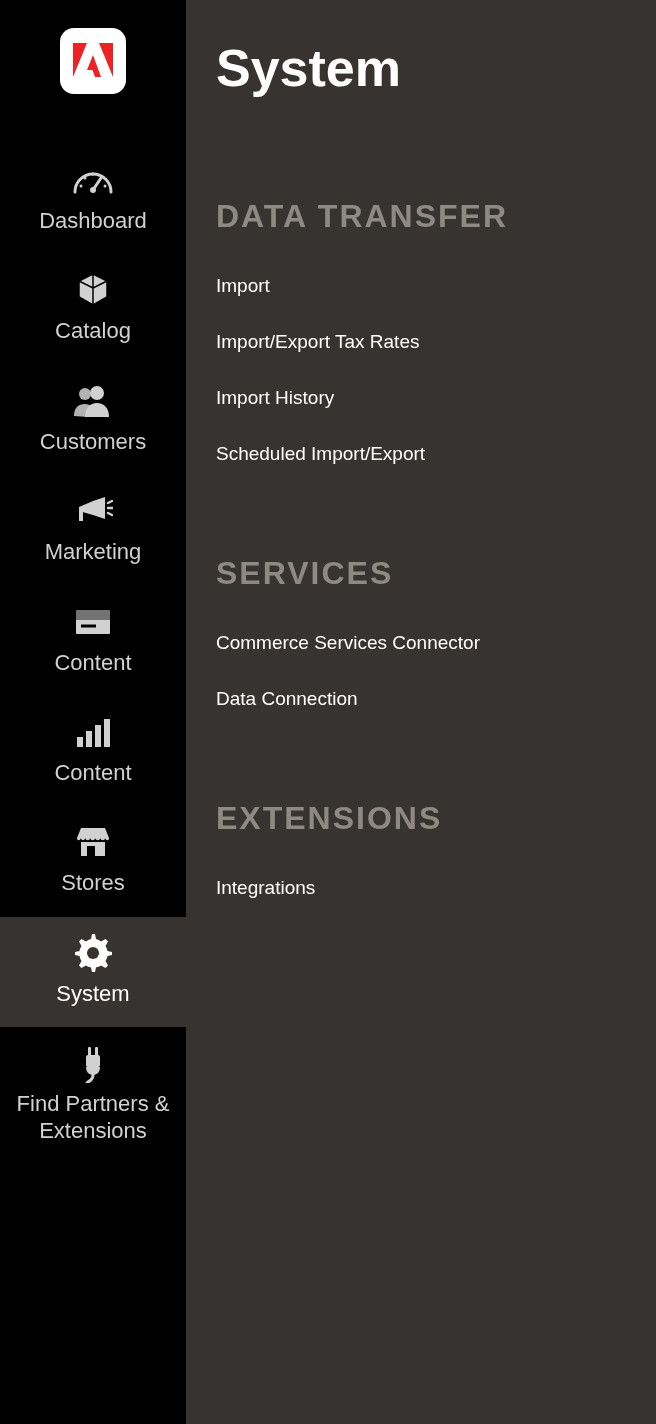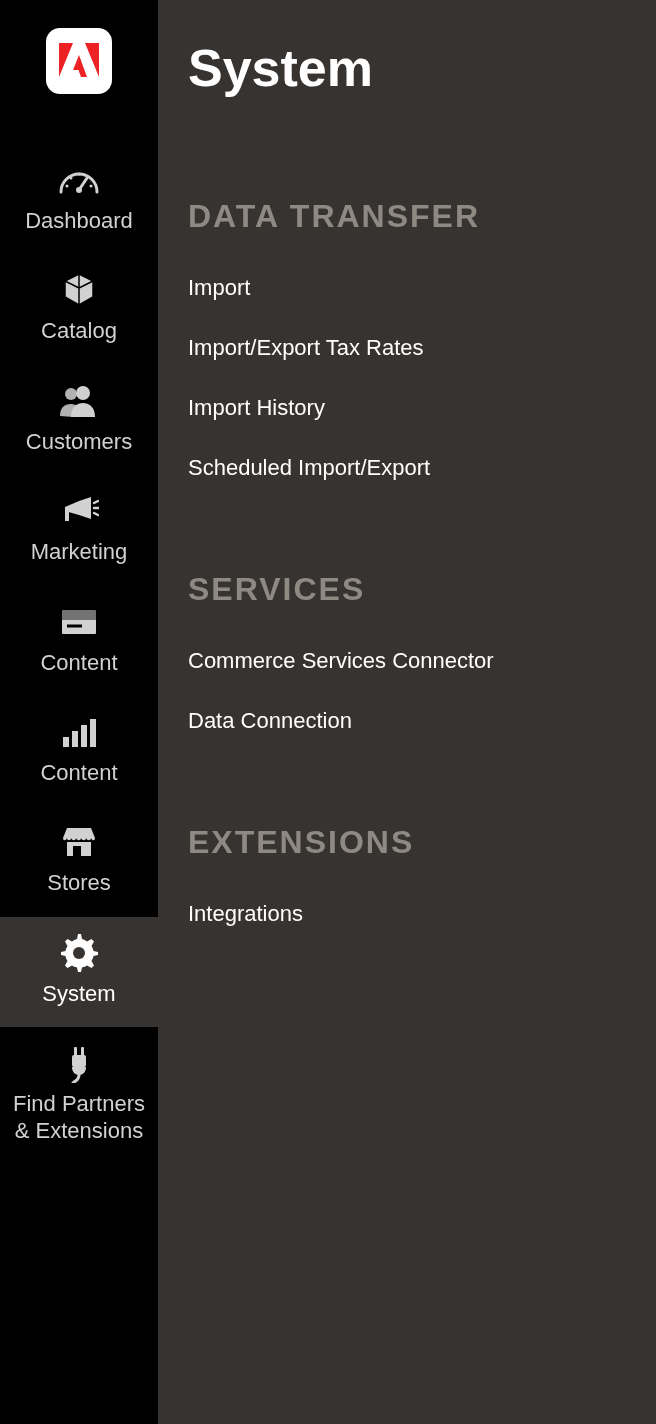--- a/index.html
+++ b/index.html
@@ -5,21 +5,21 @@
 * { box-sizing: border-box; margin: 0; padding: 0; }
 body {
   font-family: -apple-system, BlinkMacSystemFont, "Segoe UI", Helvetica, Arial, sans-serif;
   background: #373330;
   width: 656px;
   height: 1424px;
   display: flex;
   overflow: hidden;
 }
 .sidebar {
-  width: 158px;
+  width: 186px;
   background: #000000;
   display: flex;
   flex-direction: column;
   align-items: center;
   padding-top: 28px;
 }
 .logo {
   width: 66px;
   height: 66px;
   background: #ffffff;
@@ -73,21 +73,21 @@
 }
 .group-heading {
   font-size: 32px;
   font-weight: 700;
   letter-spacing: 2px;
   color: #8e8983;
   text-transform: uppercase;
   margin-bottom: 40px;
 }
 .group-item {
-  font-size: 22px;
+  font-size: 19px;
   font-weight: 400;
   color: #ffffff;
   margin-bottom: 34px;
   cursor: pointer;
 }
 </style>
 </head>
 <body>
 
 <div class="sidebar">

